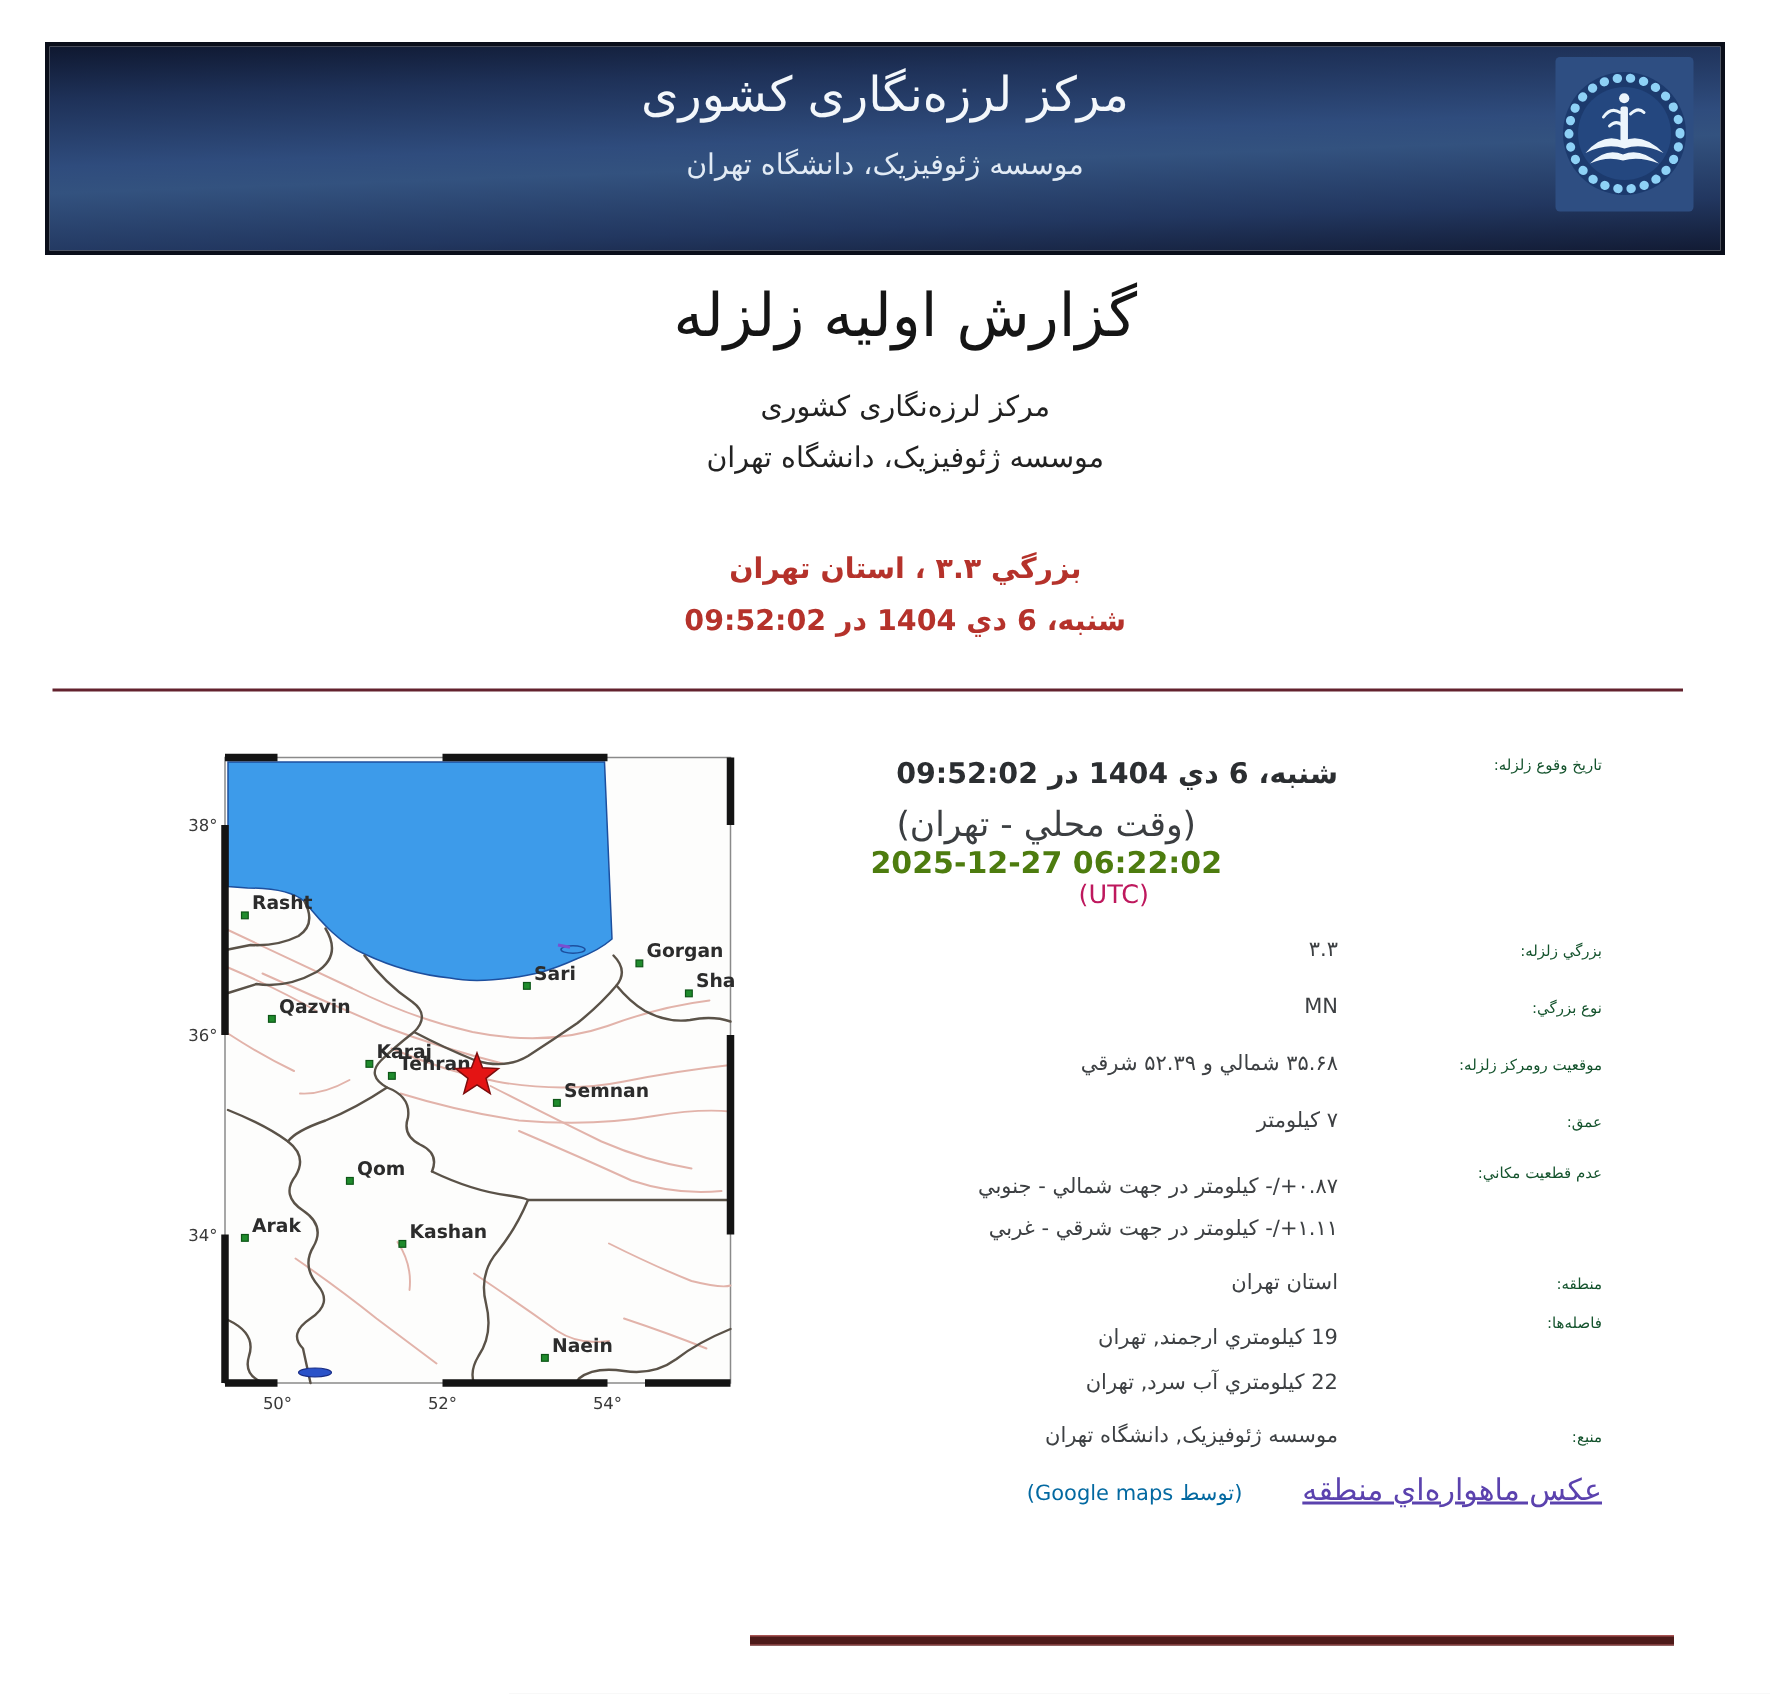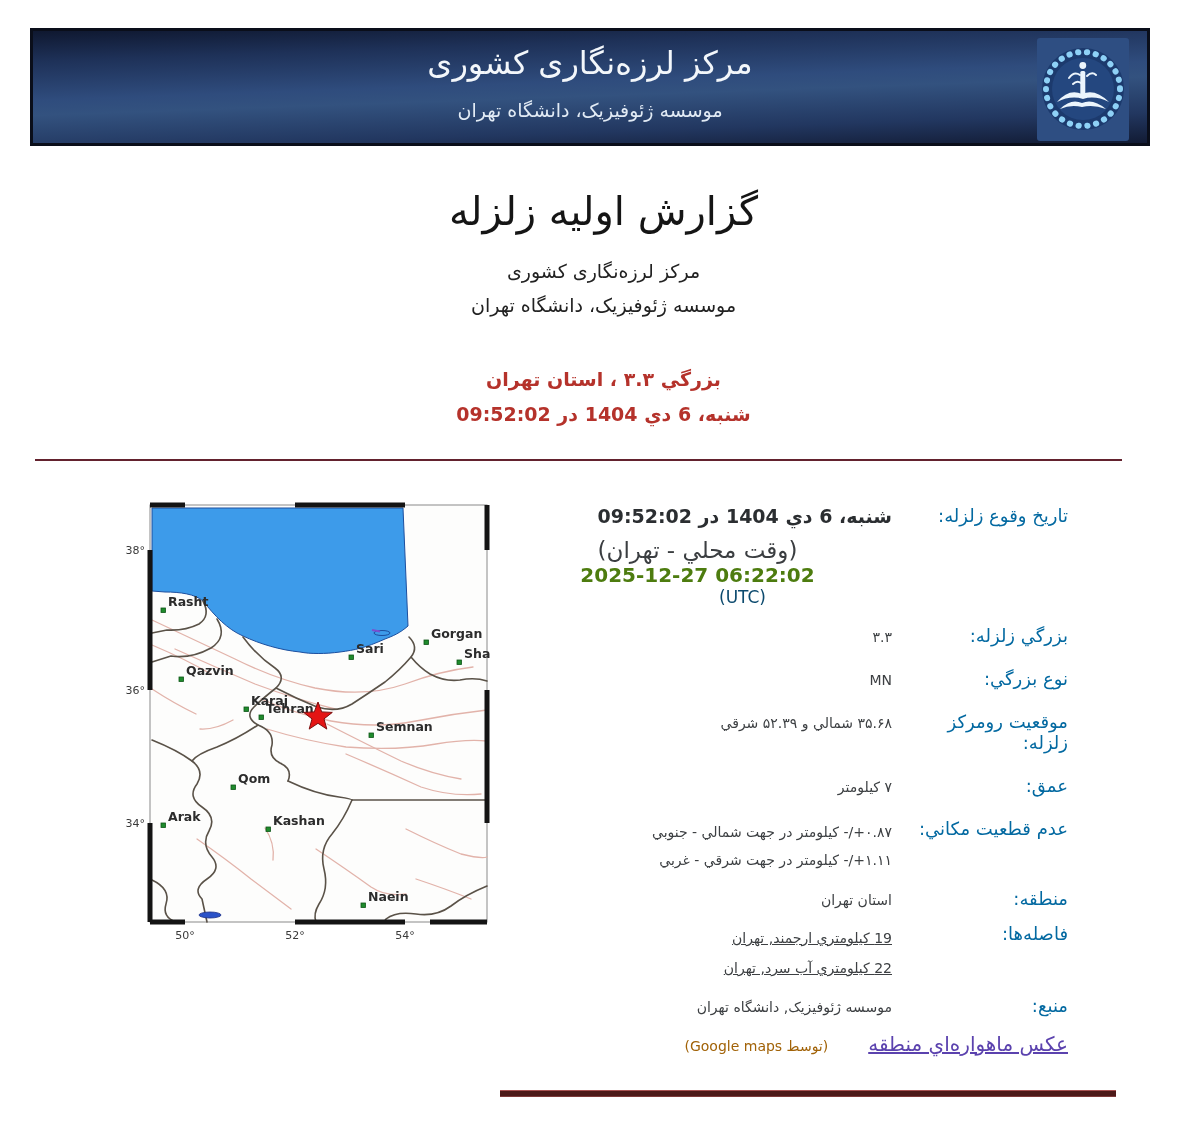--- a/index.html
+++ b/index.html
@@ -13,21 +13,21 @@
     --fault-pink:#e2b3aa;
     --border-gray:#5a5248;
   }
   *{box-sizing:border-box;margin:0;padding:0;}
   html,body{background:#f4f4f4;}
   body{font-family:"DejaVu Sans","Liberation Sans",sans-serif;}
   .page{position:relative;width:1180px;height:1129px;background:#ffffff;margin:0 auto;overflow:hidden;}
 
   
   .banner{
-    position:absolute;left:30px;right:30px;top:28px;height:118px;
+    position:absolute;left:30px;right:30px;top:28px;height:142px;
     border:3px solid #0a0e1a;
     background:linear-gradient(178deg,#0f1830 0%,#1e3158 20%,#2f4c7d 46%,#33527f 56%,#223760 80%,#121b34 100%);
     text-align:center;color:#f3f7fb;
   }
   .banner-title{margin-top:13px;font-size:32px;letter-spacing:.5px;direction:rtl;}
   .banner-subtitle{margin-top:17px;font-size:19px;color:#e2ebf5;direction:rtl;}
   .logo{position:absolute;right:16px;top:3px;width:96px;height:110px;}
 
   
   .report-head{position:absolute;top:188px;left:0;right:0;text-align:center;direction:rtl;margin-left:27px;}
@@ -48,36 +48,36 @@
   .city-dot{fill:var(--city-green);stroke:#0d5517;stroke-width:.8;}
   .city-label{font-size:12.5px;font-weight:600;fill:#2c2c2c;}
   .tick-label{font-size:11px;fill:#3a3a3a;}
   .star{fill:var(--star-red);stroke:#7c0d0d;stroke-width:1;}
   .lake{fill:#2a52c8;stroke:#1a2e86;stroke-width:.8;}
 
   
   .details{position:absolute;top:505px;right:112px;width:565px;direction:rtl;font-size:14px;color:#3d4043;}
   .drow{display:flex;gap:26px;align-items:baseline;margin-bottom:22px;}
   .drow.align-top{align-items:flex-start;}
-  .dlabel{flex:0 0 150px;color:#0369a1;font-size:18px;}
+  .dlabel{flex:0 0 150px;color:#14532d;font-size:10px;}
   .dvalue{flex:1;}
   .dv-local{font-weight:bold;font-size:19px;color:#2b2e31;}
   .dv-local-note{margin-top:10px;font-size:23px;text-align:center;color:#3b3e41;}
   .dv-utc{font-weight:bold;font-size:20px;color:#4d7c0f;direction:ltr;text-align:center;}
-  .dv-utc-note{font-size:17px;direction:ltr;text-align:center;padding-left:90px;color:#0c4a6e;}
+  .dv-utc-note{font-size:17px;direction:ltr;text-align:center;padding-left:90px;color:#be185d;}
   .row-occurrence{margin-bottom:18px;}
   .row-uncertainty{margin-bottom:14px;}
   .row-uncertainty .dvalue div{line-height:2.0;}
   .row-region{margin-bottom:14px;}
   .row-distances{margin-bottom:12px;}
-  .row-distances .dvalue div{line-height:2.15;text-decoration:underline;}
+  .row-distances .dvalue div{line-height:2.15;}
   .row-source{margin-bottom:10px;}
   .link-row{display:flex;gap:40px;align-items:baseline;margin-top:16px;}
   .sat-link{color:var(--link-purple);font-size:20px;font-weight:400;text-decoration:underline;cursor:pointer;}
-  .sat-note{font-size:14px;color:#a16207;}
+  .sat-note{font-size:14px;color:#0369a1;}
 
   .rule-thick{position:absolute;left:500px;right:64px;top:1090px;height:7px;
     background:var(--rule-maroon-dark);border-top:1.5px solid #a85252;border-bottom:1px solid #7e3a3a;}
 </style>
 </head>
 <body>
 
 <div class="page">
 
   <header class="banner">

